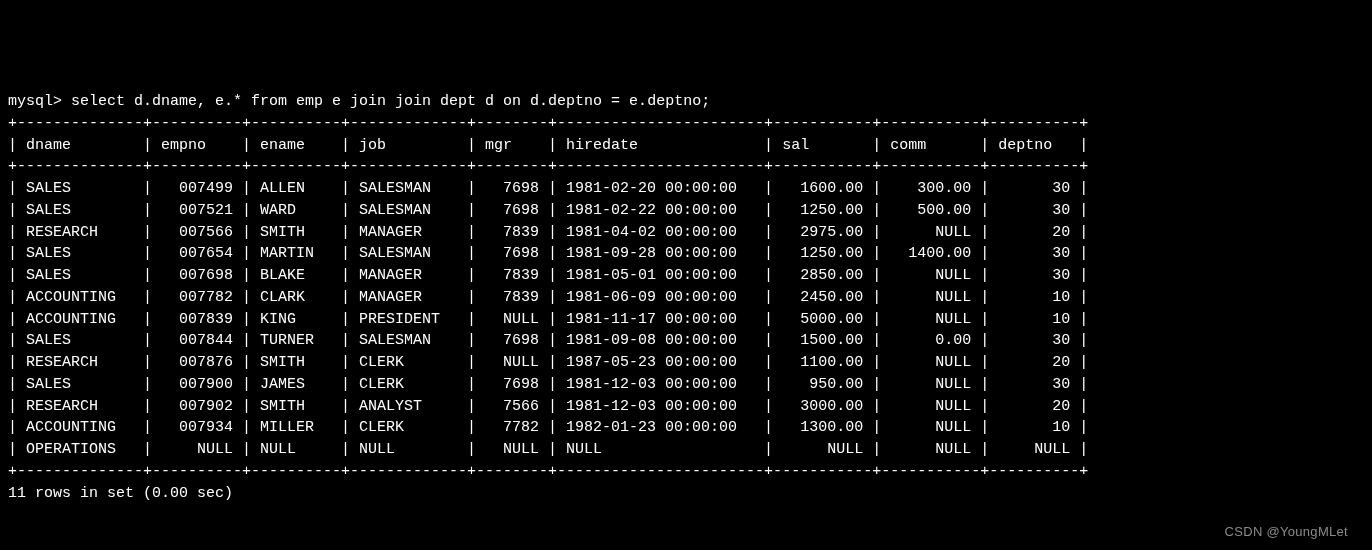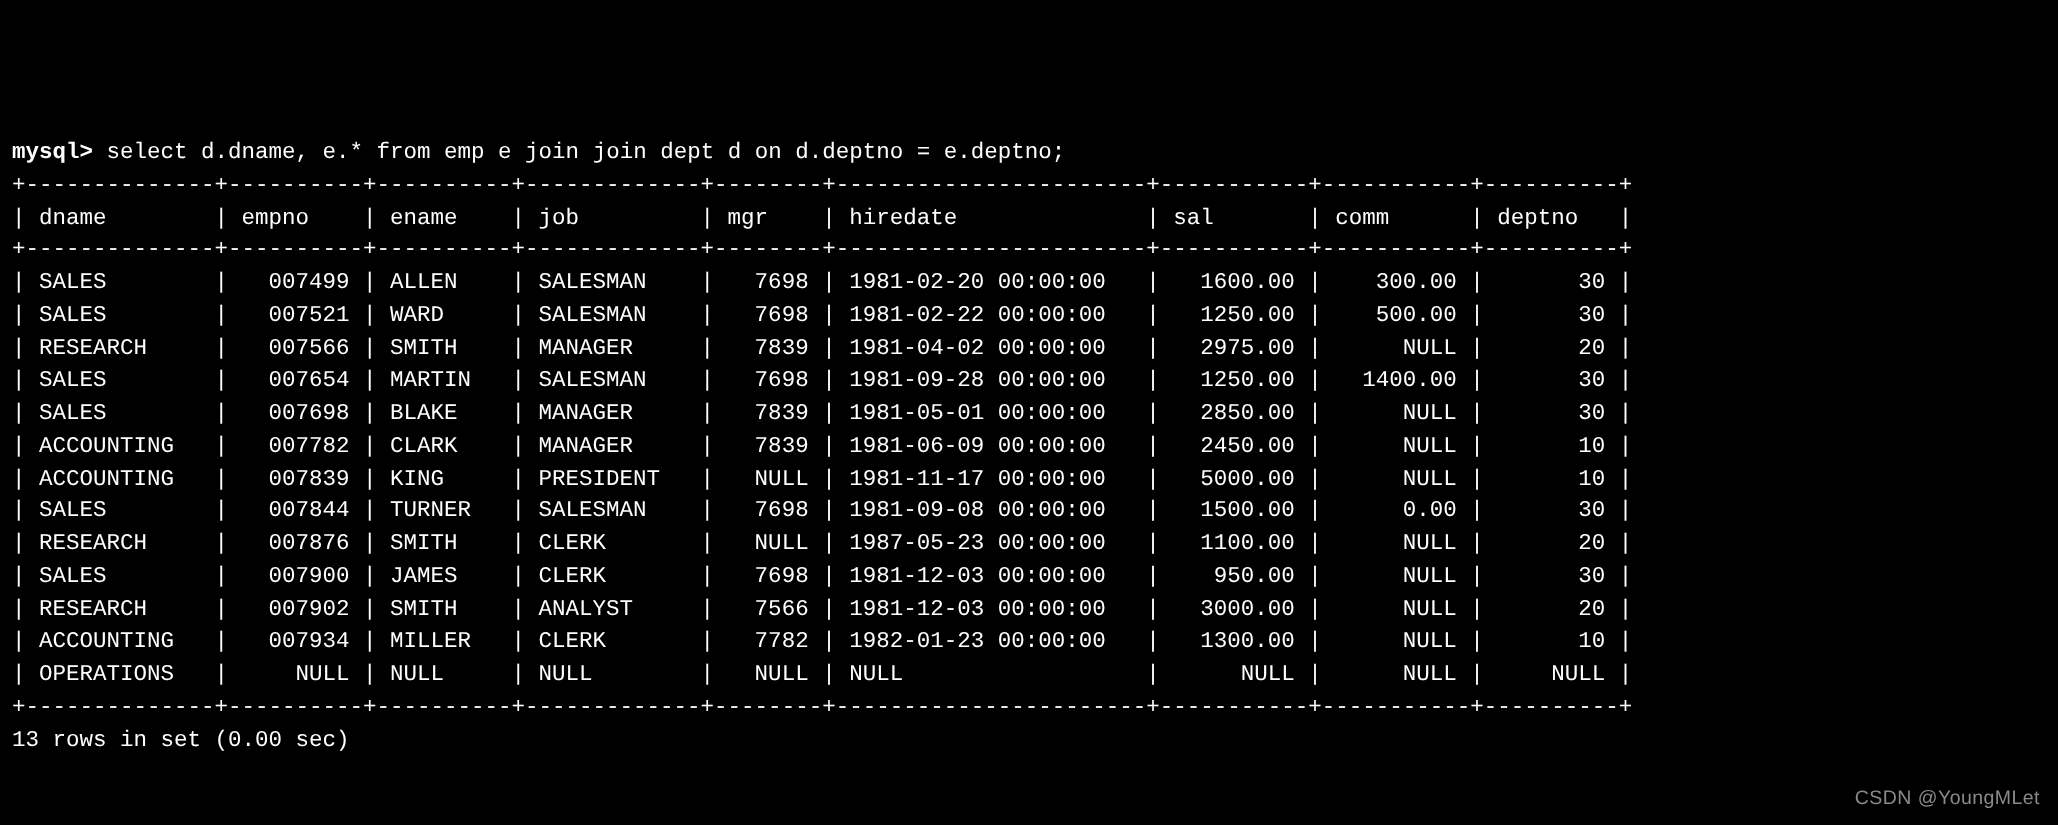--- a/index.html
+++ b/index.html
@@ -11,25 +11,25 @@
     font-size: 15px;
     line-height: 1.45;
     white-space: pre;
     width: 1372px;
     height: 550px;
     box-sizing: border-box;
     overflow: hidden;
     position: relative;
   }
   .prompt {
-    font-weight: bold;
+    font-weight: normal;
   }
   .watermark {
     position: absolute;
-    right: 12px;
+    right: 24px;
     bottom: 8px;
     color: #8a8a8a;
     font-size: 13px;
     font-family: sans-serif;
     letter-spacing: 0.3px;
   }
 </style>
 </head>
 <body>
 
@@ -46,17 +46,17 @@
 | SALES        |   007698 | BLAKE    | MANAGER     |   7839 | 1981-05-01 00:00:00   |   2850.00 |      NULL |       30 |
 | ACCOUNTING   |   007782 | CLARK    | MANAGER     |   7839 | 1981-06-09 00:00:00   |   2450.00 |      NULL |       10 |
 | ACCOUNTING   |   007839 | KING     | PRESIDENT   |   NULL | 1981-11-17 00:00:00   |   5000.00 |      NULL |       10 |
 | SALES        |   007844 | TURNER   | SALESMAN    |   7698 | 1981-09-08 00:00:00   |   1500.00 |      0.00 |       30 |
 | RESEARCH     |   007876 | SMITH    | CLERK       |   NULL | 1987-05-23 00:00:00   |   1100.00 |      NULL |       20 |
 | SALES        |   007900 | JAMES    | CLERK       |   7698 | 1981-12-03 00:00:00   |    950.00 |      NULL |       30 |
 | RESEARCH     |   007902 | SMITH    | ANALYST     |   7566 | 1981-12-03 00:00:00   |   3000.00 |      NULL |       20 |
 | ACCOUNTING   |   007934 | MILLER   | CLERK       |   7782 | 1982-01-23 00:00:00   |   1300.00 |      NULL |       10 |
 | OPERATIONS   |     NULL | NULL     | NULL        |   NULL | NULL                  |      NULL |      NULL |     NULL |
 +--------------+----------+----------+-------------+--------+-----------------------+-----------+-----------+----------+</span>
-<span>13 rows in set (0.00 sec)</span></div>
+<span>11 rows in set (0.00 sec)</span></div>
 <div class="watermark">CSDN @YoungMLet</div>
 
 
 
 
 </body></html>

